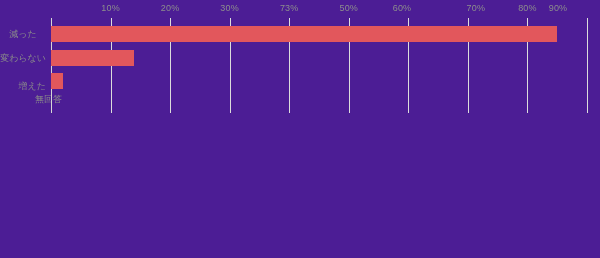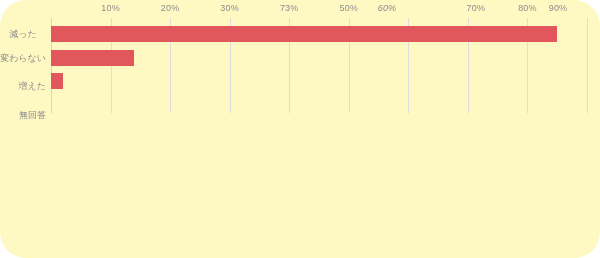--- a/index.html
+++ b/index.html
@@ -11,22 +11,21 @@
     width: 600px;
     height: 258px;
     overflow: hidden;
     font-family: "Liberation Sans", "DejaVu Sans", sans-serif;
   }
 
   .chart-root {
     position: relative;
     width: 600px;
     height: 258px;
-    background: #fef9c3;
-    border-radius: 26px;
+    background: #4c1d95;
   }
 
   
   
   .plot-area {
     position: absolute;
     left: 51px;
     top: 18px;
     width: 536px;   
     height: 95px;   
@@ -77,31 +76,31 @@
 <body>
 
 <div class="chart-root">
 
   <div id="tick-labels">
       <div class="tick-label" style="left: 110.556px;">10%</div>
       <div class="tick-label" style="left: 170.111px;">20%</div>
       <div class="tick-label" style="left: 229.667px;">30%</div>
       <div class="tick-label" style="left: 289.222px;">73%</div>
       <div class="tick-label" style="left: 348.778px;">50%</div>
-      <div class="tick-label" style="left: 387px; font-style: italic;">60%</div>
+      <div class="tick-label" style="left: 402px;">60%</div>
       <div class="tick-label" style="left: 467.889px; margin-left: 8px;">70%</div>
       <div class="tick-label" style="left: 527.444px;">80%</div>
       <div class="tick-label" style="left: 558px;">90%</div>
     </div>
 
   <div id="cat-labels">
       <div class="cat-label-wrap" style="top: 29px; text-align: center;">減った</div>
       <div class="cat-label-wrap" style="top: 52.7px;">変わらない</div>
       <div class="cat-label-wrap" style="top: 81px;">増えた</div>
-      <div class="cat-label-wrap" style="top: 110px;">無回答</div>
+      <div class="cat-label-wrap" style="top: 94px; margin-left: 16px;">無回答</div>
     </div>
 
   <div class="plot-area">
     <div id="gridlines">
         <div class="gridline axis-zero" style="left: 0px;"></div>
         <div class="gridline" style="left: 59.5556px;"></div>
         <div class="gridline" style="left: 119.111px;"></div>
         <div class="gridline" style="left: 178.667px;"></div>
         <div class="gridline" style="left: 238.222px;"></div>
         <div class="gridline" style="left: 297.778px;"></div>

